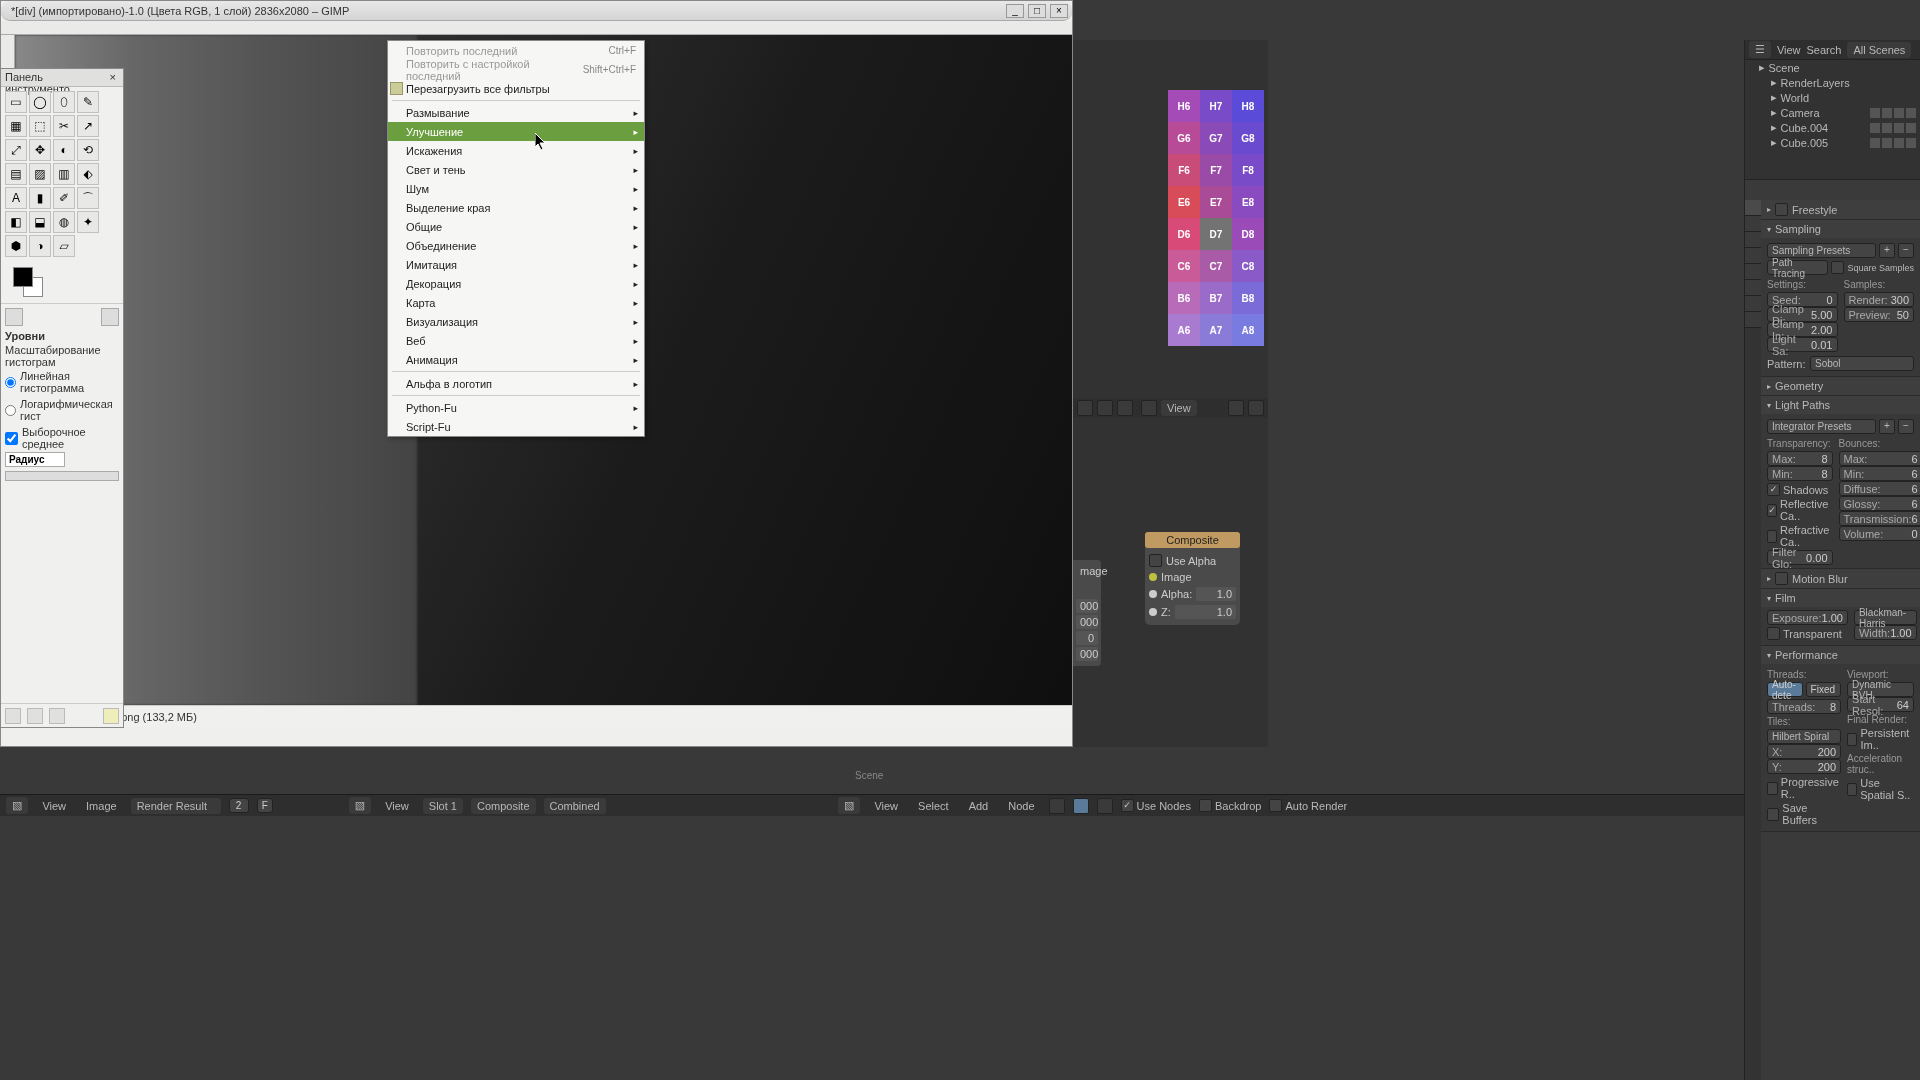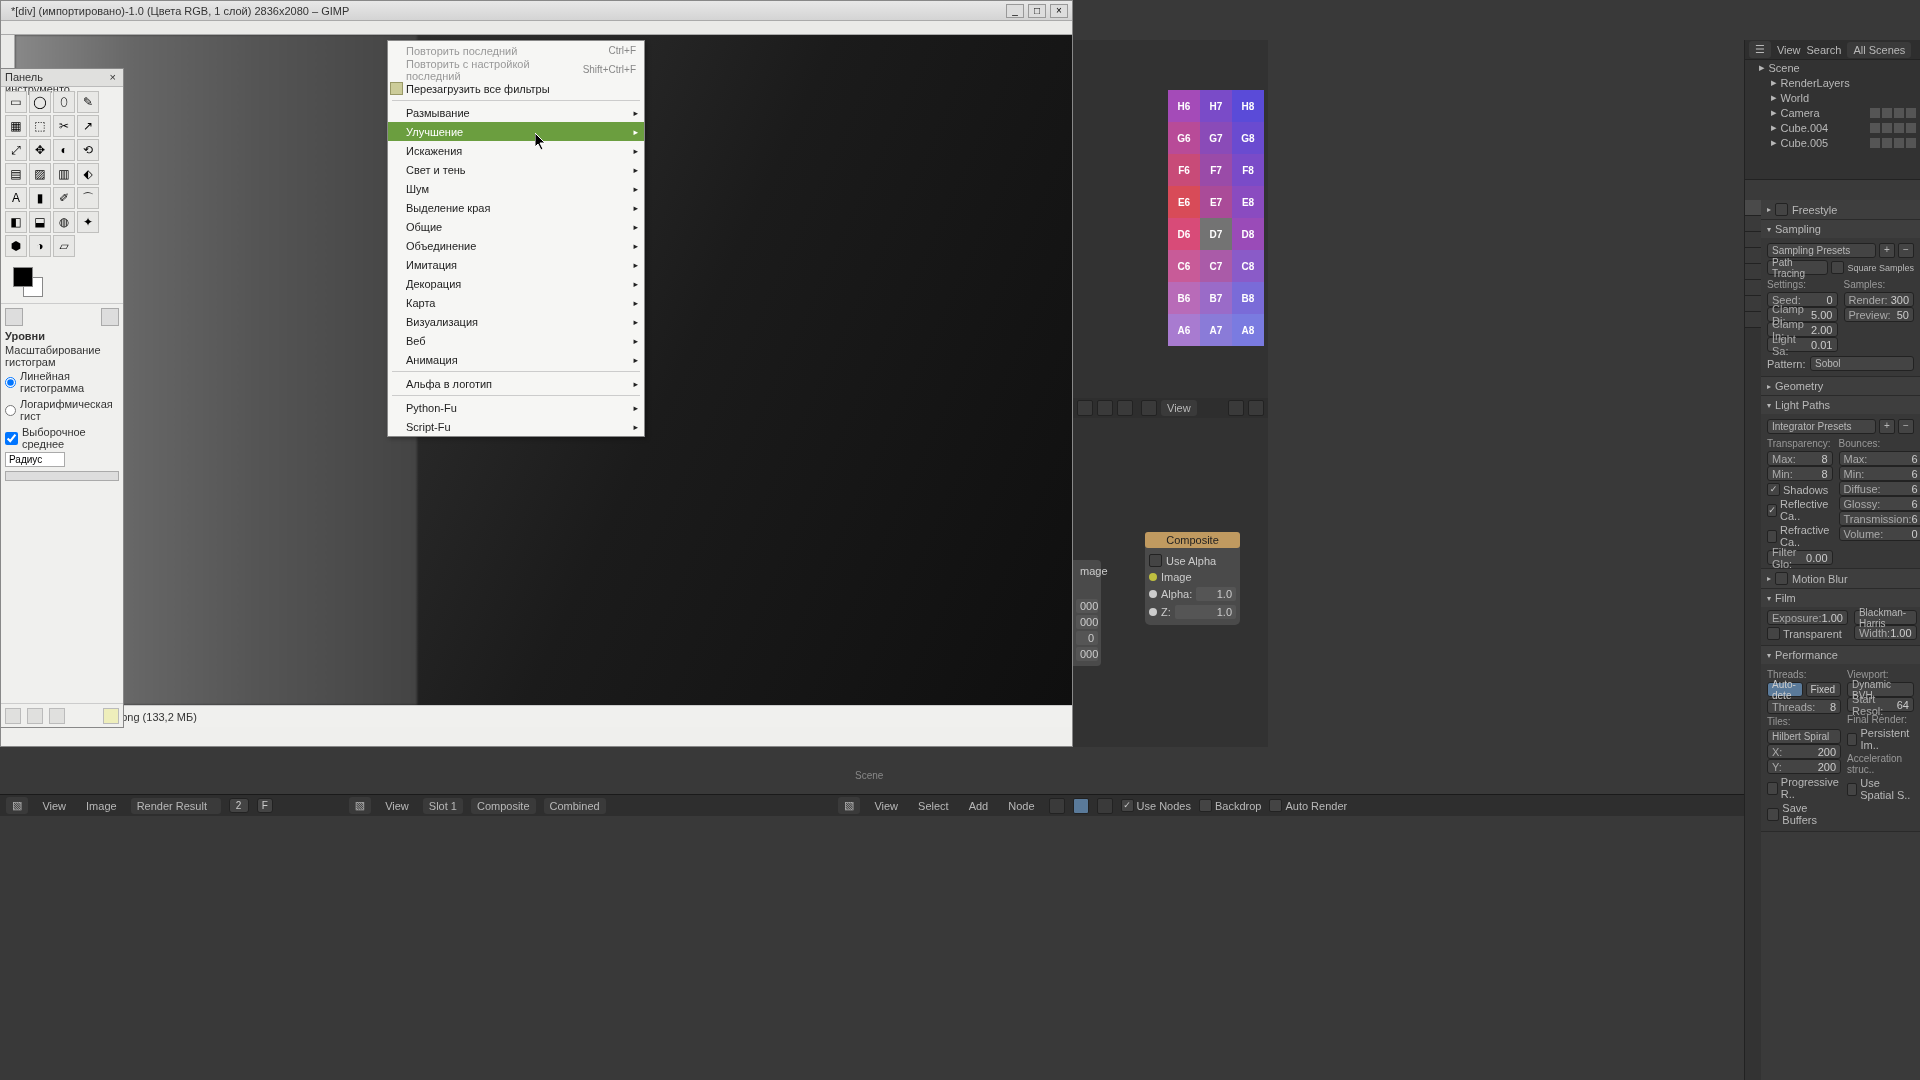--- a/index.html
+++ b/index.html
@@ -1,20 +1,20 @@
 <!DOCTYPE html>
 <html><head>
 <meta charset="utf-8">
 <style>
 * { margin: 0; padding: 0; box-sizing: border-box; font-family: Tahoma, Arial, sans-serif; font-size: 11px; -webkit-user-select: none; user-select: none; }
 body { background: #2a2a2a; width: 1920px; height: 1080px; overflow: hidden; position: relative; }
 
 
 .gimp-window { position: absolute; left: 0; top: 0; width: 1073px; height: 747px; background: #efefed; border: 1px solid #888; z-index: 10; }
-.gimp-titlebar { height: 20px; background: linear-gradient(#e8e8e8,#d4d4d4); border-bottom: 1px solid #aaa; display: flex; align-items: center; padding: 0 4px; }
+.gimp-titlebar { height: 20px; background: linear-gradient(#e8e8e8,#d4d4d4); border-bottom: 1px solid #aaa; display: flex; align-items: center; padding: 0 4px; border-radius: 9px; }
 .gimp-title { color: #333; font-size: 11px; margin-left: 6px; }
 .gimp-title-btns { margin-left: auto; display: flex; gap: 4px; }
 .gimp-title-btn { width: 18px; height: 14px; background: #ddd; border: 1px solid #999; text-align: center; line-height: 12px; font-size: 10px; cursor: pointer; }
 .gimp-menubar { height: 20px; background: #f4f4f2; display: flex; align-items: stretch; padding: 0; border-bottom: 1px solid #ccc; }
 .gimp-menuitem { padding: 3px 8px; color: #222; cursor: pointer; line-height: 14px; }
 .gimp-menuitem.active { background: #6b9e3f; color: #fff; }
 .gimp-ruler-h { height: 14px; background: #eaeae8; border-bottom: 1px solid #aaa; position: relative; font-size: 8px; color: #555; }
 .gimp-ruler-v { width: 14px; background: #eaeae8; border-right: 1px solid #aaa; }
 .gimp-body { display: flex; height: 670px; }
 .gimp-canvas { flex: 1; background: #444; position: relative; overflow: hidden; }
@@ -39,21 +39,21 @@
 .gimp-tb-close { margin-left: auto; cursor: pointer; width: 14px; text-align: center; }
 .gimp-tb-tools { display: flex; flex-wrap: wrap; padding: 4px; gap: 2px; }
 .gimp-tb-tool { width: 22px; height: 22px; background: #e8e8e6; border: 1px solid #c0c0be; cursor: pointer; display: flex; align-items: center; justify-content: center; font-size: 12px; }
 .gimp-tb-swatch { width: 30px; height: 30px; position: relative; margin: 6px; }
 .gimp-tb-fg { width: 20px; height: 20px; background: #000; border: 1px solid #888; position: absolute; }
 .gimp-tb-bg { width: 20px; height: 20px; background: #fff; border: 1px solid #888; position: absolute; left: 10px; top: 10px; }
 .gimp-tb-section { border-top: 1px solid #ccc; padding: 4px; font-size: 10px; color: #333; }
 .gimp-tb-radio { display: flex; align-items: center; gap: 4px; padding: 2px 0; }
 .gimp-tb-radio input { width: 11px; height: 11px; }
 .gimp-tb-check { display: flex; align-items: center; gap: 4px; padding: 2px 0; }
-.gimp-tb-input { width: 60px; border: 1px solid #aaa; background: #fff; padding: 1px 3px; font-size: 10px; }
+.gimp-tb-input { width: 60px; border: 1px solid #aaa; background: #fff; padding: 1px 3px; font-size: 10px; font-weight: bold; }
 .gimp-tb-slider { height: 10px; background: #ddd; border: 1px solid #aaa; margin: 4px 0; position: relative; }
 .gimp-tb-bottom { position: absolute; bottom: 0; left: 0; right: 0; height: 24px; border-top: 1px solid #ccc; display: flex; align-items: center; padding: 0 4px; gap: 6px; }
 .gimp-tb-bottom span { width: 16px; height: 16px; background: #e0e0de; border: 1px solid #bbb; cursor: pointer; }
 
 
 .blender { position: absolute; left: 0; top: 0; right: 0; bottom: 0; background: #393939; color: #b8b8b8; z-index: 1; }
 .bl-right-panel { position: absolute; right: 0; top: 40px; width: 176px; bottom: 0; background: #3a3a3a; border-left: 1px solid #222; }
 .bl-outliner { height: 140px; border-bottom: 1px solid #222; background: #323232; font-size: 10px; }
 .bl-outliner-hdr { height: 20px; background: #2e2e2e; display: flex; align-items: center; padding: 0 4px; gap: 6px; border-bottom: 1px solid #222; }
 .bl-outliner-row { height: 15px; display: flex; align-items: center; padding: 0 4px 0 14px; gap: 4px; font-size: 10px; }

